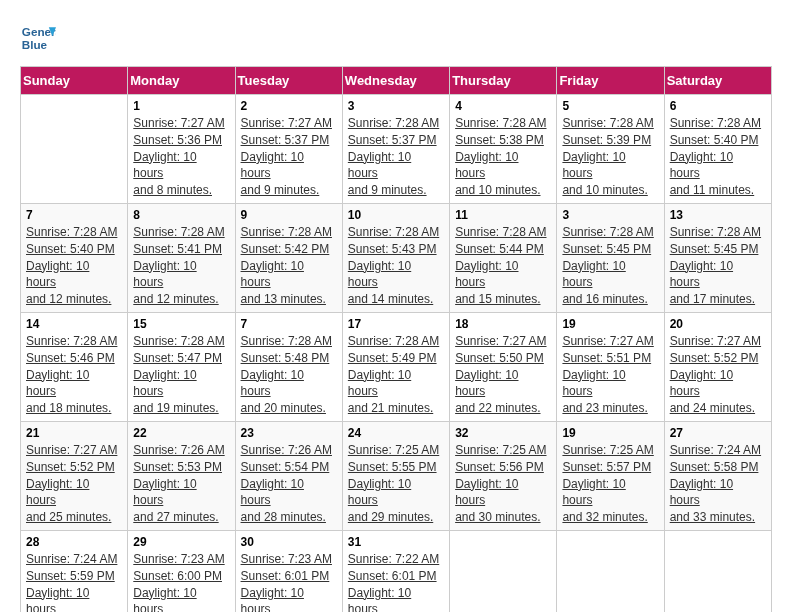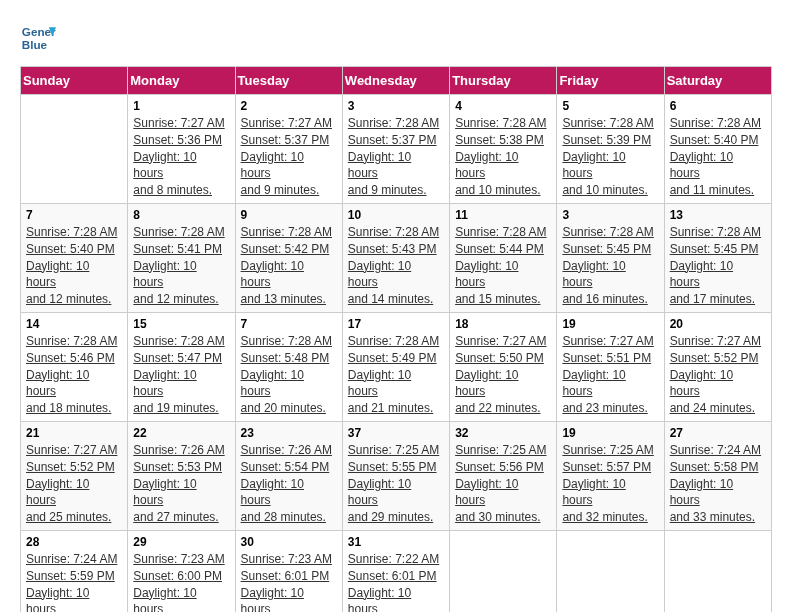--- a/index.html
+++ b/index.html
@@ -286,21 +286,21 @@
 and 27 minutes.</div>
         </td>
         <td>
           <span class="day-num">23</span>
           <div class="day-info" style="white-space: pre-line;">Sunrise: 7:26 AM
 Sunset: 5:54 PM
 Daylight: 10 hours
 and 28 minutes.</div>
         </td>
         <td>
-          <span class="day-num">37</span>
+          <span class="day-num">24</span>
           <div class="day-info" style="white-space: pre-line;">Sunrise: 7:25 AM
 Sunset: 5:55 PM
 Daylight: 10 hours
 and 29 minutes.</div>
         </td>
         <td>
           <span class="day-num">32</span>
           <div class="day-info" style="white-space: pre-line;">Sunrise: 7:25 AM
 Sunset: 5:56 PM
 Daylight: 10 hours

